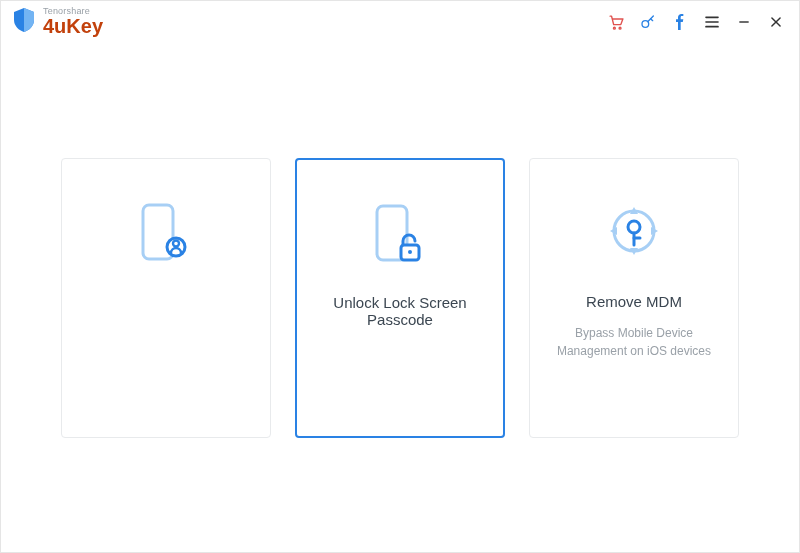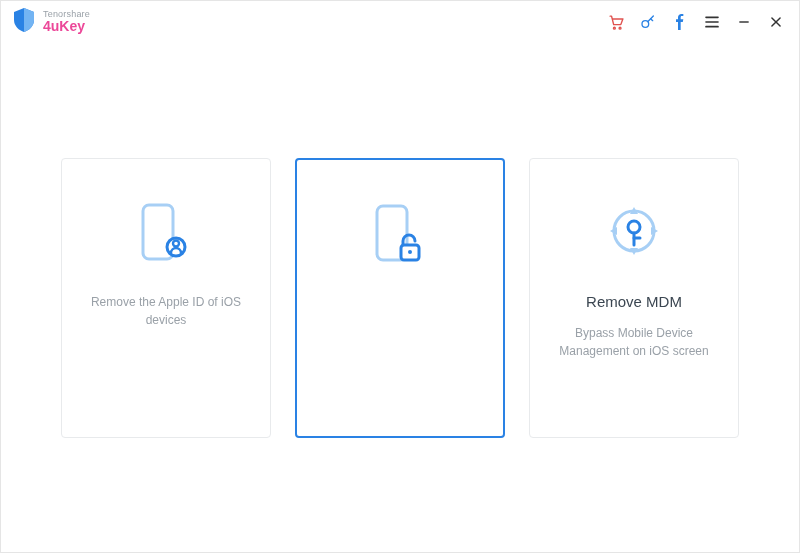--- a/index.html
+++ b/index.html
@@ -24,22 +24,22 @@
     align-items: center;
     gap: 8px;
   }
   .brand-text { line-height: 1.05; }
   .brand-top {
     font-size: 9px;
     color: #9aa1a8;
     letter-spacing: .2px;
   }
   .brand-name {
-    font-size: 14px;
-    color: #ec4899;
+    font-size: 20px;
+    color: #c2410c;
     font-weight: 600;
   }
   .win-controls {
     display: flex;
     align-items: center;
     gap: 14px;
   }
   .win-btn {
     width: 18px;
     height: 18px;
@@ -153,44 +153,44 @@
 
   <div class="card">
     <div class="card-icon">
       <svg width="70" height="66" viewBox="0 0 70 66">
         <rect x="12" y="6" width="30" height="54" rx="6" fill="none" stroke="#a7cff5" stroke-width="3"></rect>
         <circle cx="45" cy="48" r="9" fill="#fff" stroke="#2a82e4" stroke-width="3"></circle>
         <circle cx="45" cy="44.5" r="3" fill="none" stroke="#2a82e4" stroke-width="2.4"></circle>
         <path d="M40 54 c0-3 2.5-5 5-5 s5 2 5 5" fill="none" stroke="#2a82e4" stroke-width="2.4" stroke-linecap="round"></path>
       </svg>
     </div>
-    <div class="card-desc">Remove the Apple ID of iOS devices</div>
   </div>
 
   <div class="card selected">
     <div class="card-icon">
       <svg width="70" height="66" viewBox="0 0 70 66">
         <rect x="12" y="6" width="30" height="54" rx="6" fill="none" stroke="#a7cff5" stroke-width="3"></rect>
         <path d="M38 45 v-4 a6 6 0 0 1 12 0" fill="none" stroke="#2a82e4" stroke-width="3" stroke-linecap="round"></path>
         <rect x="36" y="45" width="18" height="15" rx="3" fill="#fff" stroke="#2a82e4" stroke-width="3"></rect>
         <circle cx="45" cy="52" r="2" fill="#2a82e4"></circle>
       </svg>
     </div>
+    <div class="card-title">Unlock Lock Screen Passcode</div>
   </div>
 
   <div class="card">
     <div class="card-icon">
       <svg width="70" height="66" viewBox="0 0 70 66">
         <circle cx="35" cy="32" r="20" fill="none" stroke="#a7cff5" stroke-width="3"></circle>
         <polygon points="35,8 31,15 39,15" fill="#a7cff5"></polygon>
         <polygon points="35,56 31,49 39,49" fill="#a7cff5"></polygon>
         <polygon points="11,32 18,28 18,36" fill="#a7cff5"></polygon>
         <polygon points="59,32 52,28 52,36" fill="#a7cff5"></polygon>
         <circle cx="35" cy="28" r="6" fill="none" stroke="#2a82e4" stroke-width="3"></circle>
         <line x1="35" y1="34" x2="35" y2="46" stroke="#2a82e4" stroke-width="3" stroke-linecap="round"></line>
         <line x1="35" y1="39" x2="41" y2="39" stroke="#2a82e4" stroke-width="3" stroke-linecap="round"></line>
       </svg>
     </div>
     <div class="card-title">Remove MDM</div>
-    <div class="card-desc">Bypass Mobile Device Management on iOS screen</div>
+    <div class="card-desc">Bypass Mobile Device Management on iOS devices</div>
   </div>
 
 </div>
 
 </body></html>

